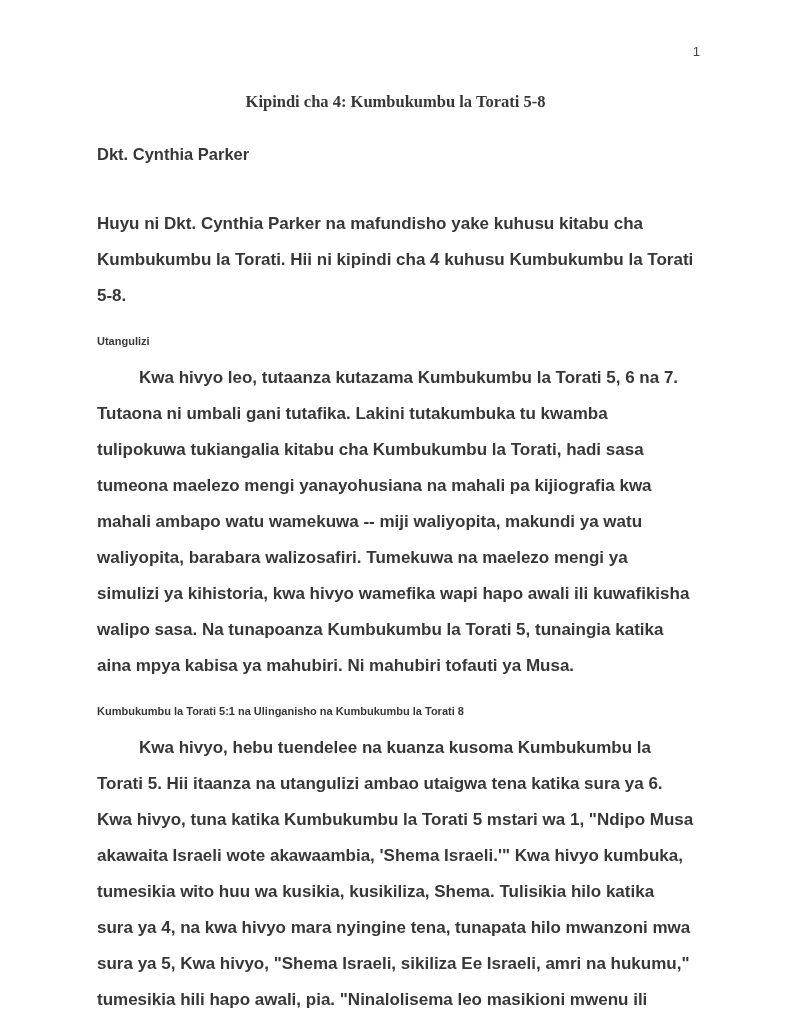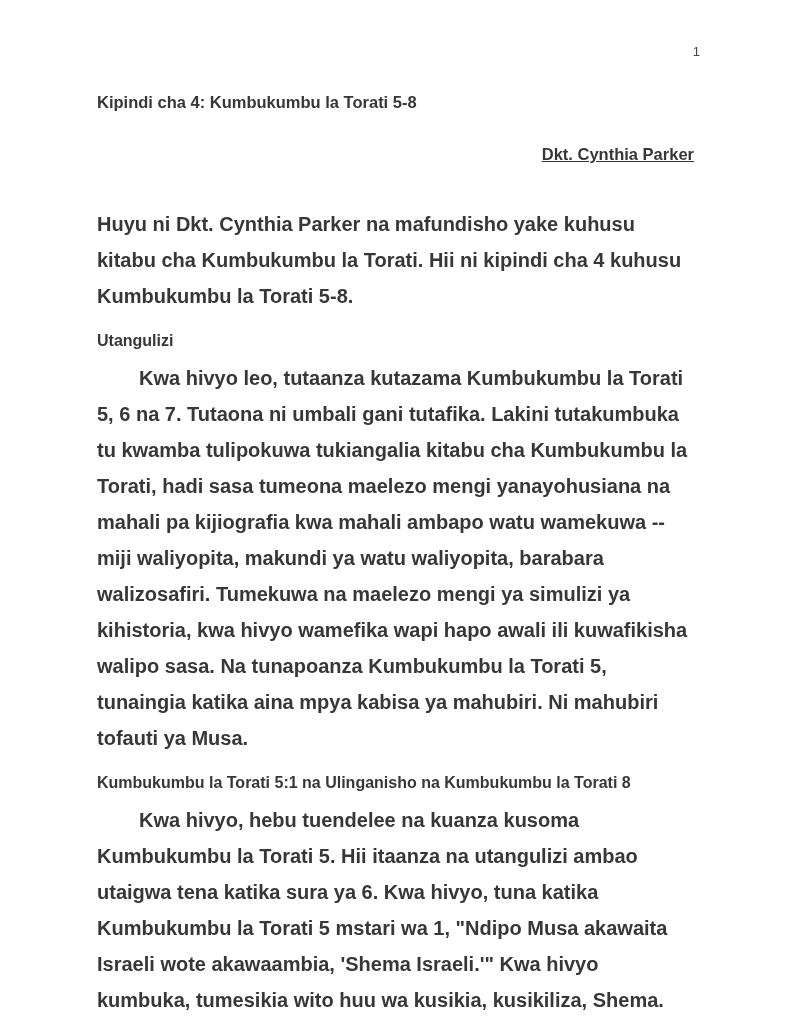--- a/index.html
+++ b/index.html
@@ -23,45 +23,46 @@
   }
   .page-number {
     text-align: right;
     font-size: 13px;
     font-weight: 400;
     color: #444444;
     margin: 0 -6px 24px 0;
     line-height: 16px;
   }
   .title {
+    text-align: center;
     font-size: 16.5px;
     font-weight: 700;
     margin: 14px 0 0 0;
     line-height: 36px;
+    font-family: Liberation Serif, serif;
   }
   .author {
-    text-align: right;
+    text-align: left;
     font-size: 16.5px;
     font-weight: 700;
     margin: 16px 0 34px 0;
     line-height: 36px;
-    text-decoration: underline;
   }
   .para {
-    font-size: 20px;
+    font-size: 17px;
     font-weight: 700;
     line-height: 36px;
     margin: 0 0 9px 0;
     text-align: left;
   }
   .para.indent {
     text-indent: 42px;
   }
   .heading {
-    font-size: 16px;
+    font-size: 11px;
     font-weight: 700;
     line-height: 36px;
     margin: 0 0 1px 0;
   }
 </style>
 </head>
 <body>
 
 <div class="page">
 

